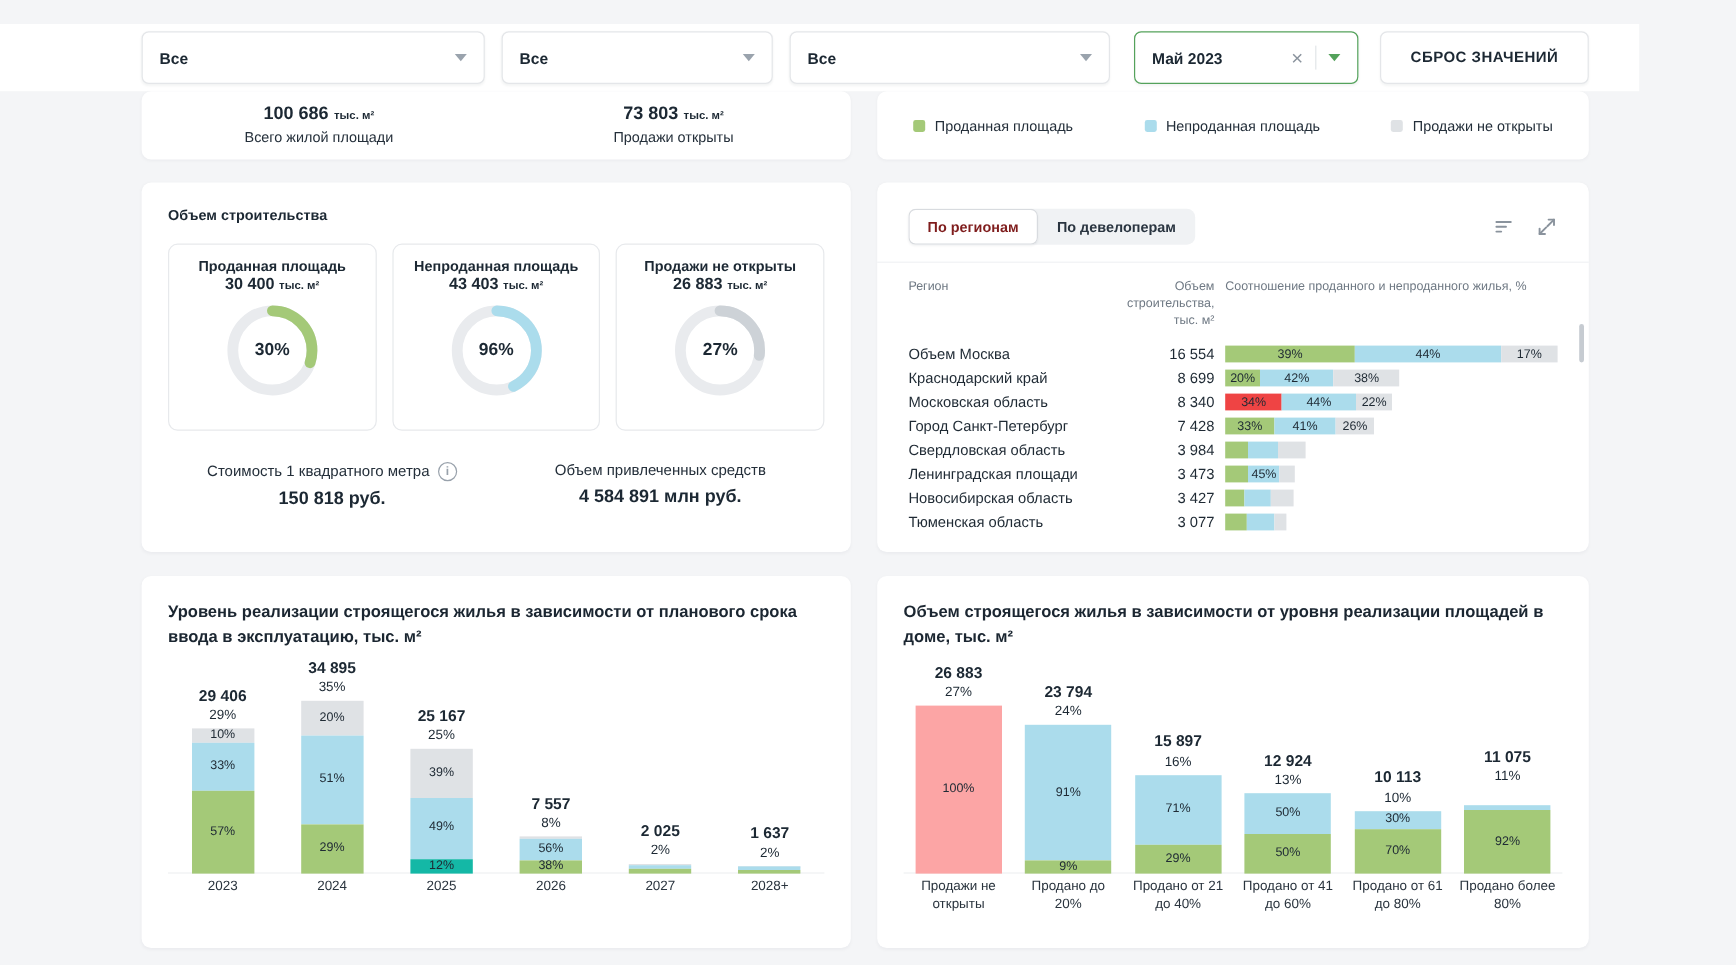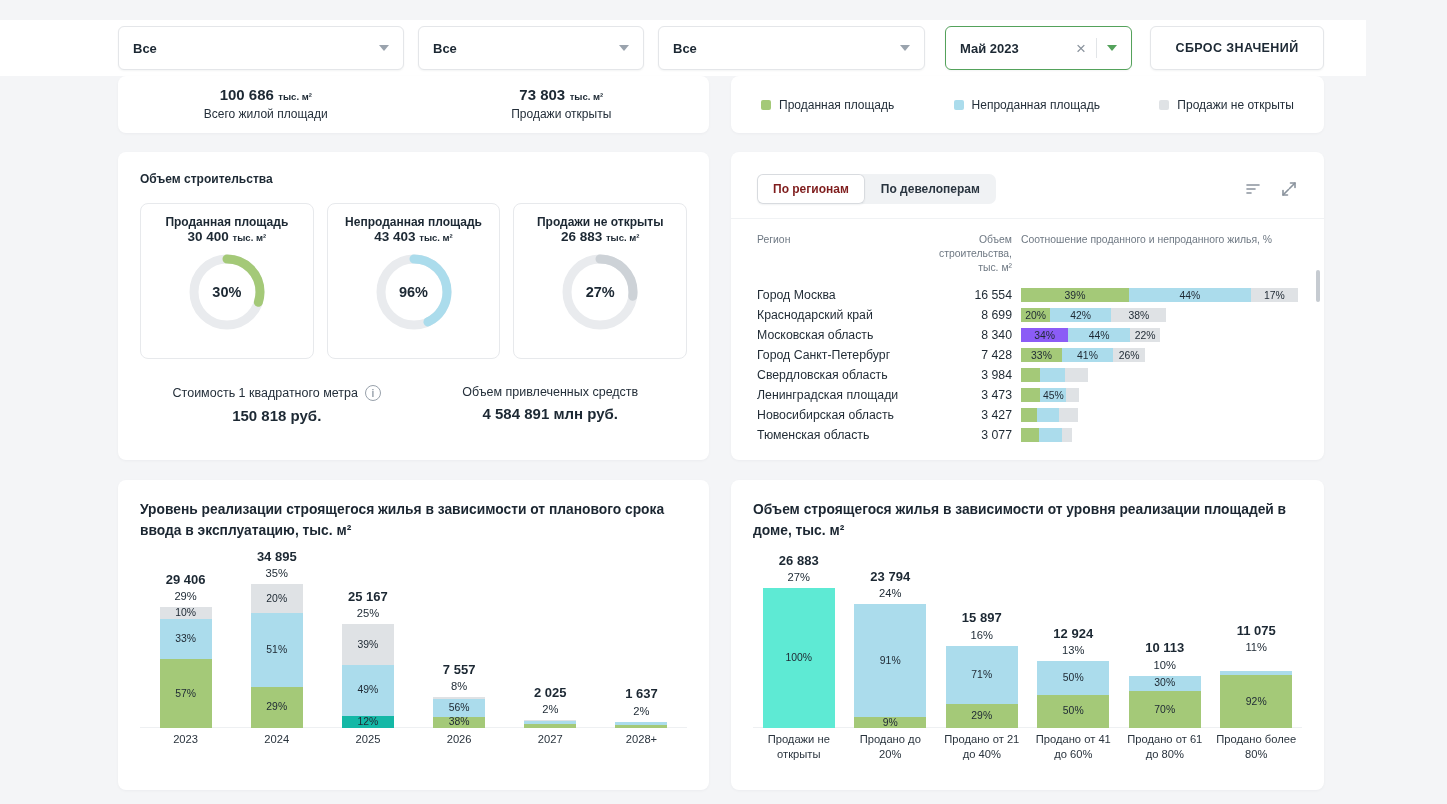--- a/index.html
+++ b/index.html
@@ -245,42 +245,42 @@
       </div>
     </div>
     <div class="rtable">
       <div class="rhead">
         <div class="h-name">Регион</div>
         <div class="h-vol">Объем строительства, тыс. м²</div>
         <div class="h-ratio">Соотношение проданного и непроданного жилья, %</div>
       </div>
       <div class="rrows" id="region-rows">
           <div class="rrow">
-            <div class="r-name">Город Москва</div>
+            <div class="r-name">Объем Москва</div>
             <div class="r-vol">16 554</div>
             <div class="r-bar">
               <div class="seg" style="width:108.0px;background:#a4c978">39%</div>
               <div class="seg" style="width:121.9px;background:#abdcec">44%</div>
               <div class="seg" style="width:47.1px;background:#dfe2e5">17%</div>
             </div>
           </div>
           <div class="rrow">
             <div class="r-name">Краснодарский край</div>
             <div class="r-vol">8 699</div>
             <div class="r-bar">
               <div class="seg" style="width:29.1px;background:#a4c978">20%</div>
               <div class="seg" style="width:61.1px;background:#abdcec">42%</div>
               <div class="seg" style="width:55.3px;background:#dfe2e5">38%</div>
             </div>
           </div>
           <div class="rrow">
             <div class="r-name">Московская область</div>
             <div class="r-vol">8 340</div>
             <div class="r-bar">
-              <div class="seg" style="width:47.4px;background:#8b5cf6">34%</div>
+              <div class="seg" style="width:47.4px;background:#ef4444">34%</div>
               <div class="seg" style="width:61.4px;background:#abdcec">44%</div>
               <div class="seg" style="width:30.7px;background:#dfe2e5">22%</div>
             </div>
           </div>
           <div class="rrow">
             <div class="r-name">Город Санкт-Петербург</div>
             <div class="r-vol">7 428</div>
             <div class="r-bar">
               <div class="seg" style="width:41.0px;background:#a4c978">33%</div>
               <div class="seg" style="width:51.0px;background:#abdcec">41%</div>
@@ -410,21 +410,21 @@
   <div class="card chart-card cc-right">
     <div class="chart-title">Объем строящегося жилья в зависимости от уровня реализации площадей в доме, тыс. м²</div>
     <div class="bar-chart" id="chart-realization">
       <div class="baseline"></div>
     <div class="slot">
           <div class="top-label" style="bottom:177.0px">
             <div class="tl-total">26 883</div>
             <div class="tl-share">27%</div>
           </div>
           <div class="vbar" style="height:140.0px;width:72px">
-            <div class="seg" style="height:140.0px;background:#5eead4">100%</div>
+            <div class="seg" style="height:140.0px;background:#fca5a5">100%</div>
           </div>
           <div class="cat">Продажи не открыты</div>
         </div>
         <div class="slot">
           <div class="top-label" style="bottom:160.9px">
             <div class="tl-total">23 794</div>
             <div class="tl-share">24%</div>
           </div>
           <div class="vbar" style="height:123.9px;width:72px">
             <div class="seg" style="height:11.2px;background:#a4c978">9%</div>

